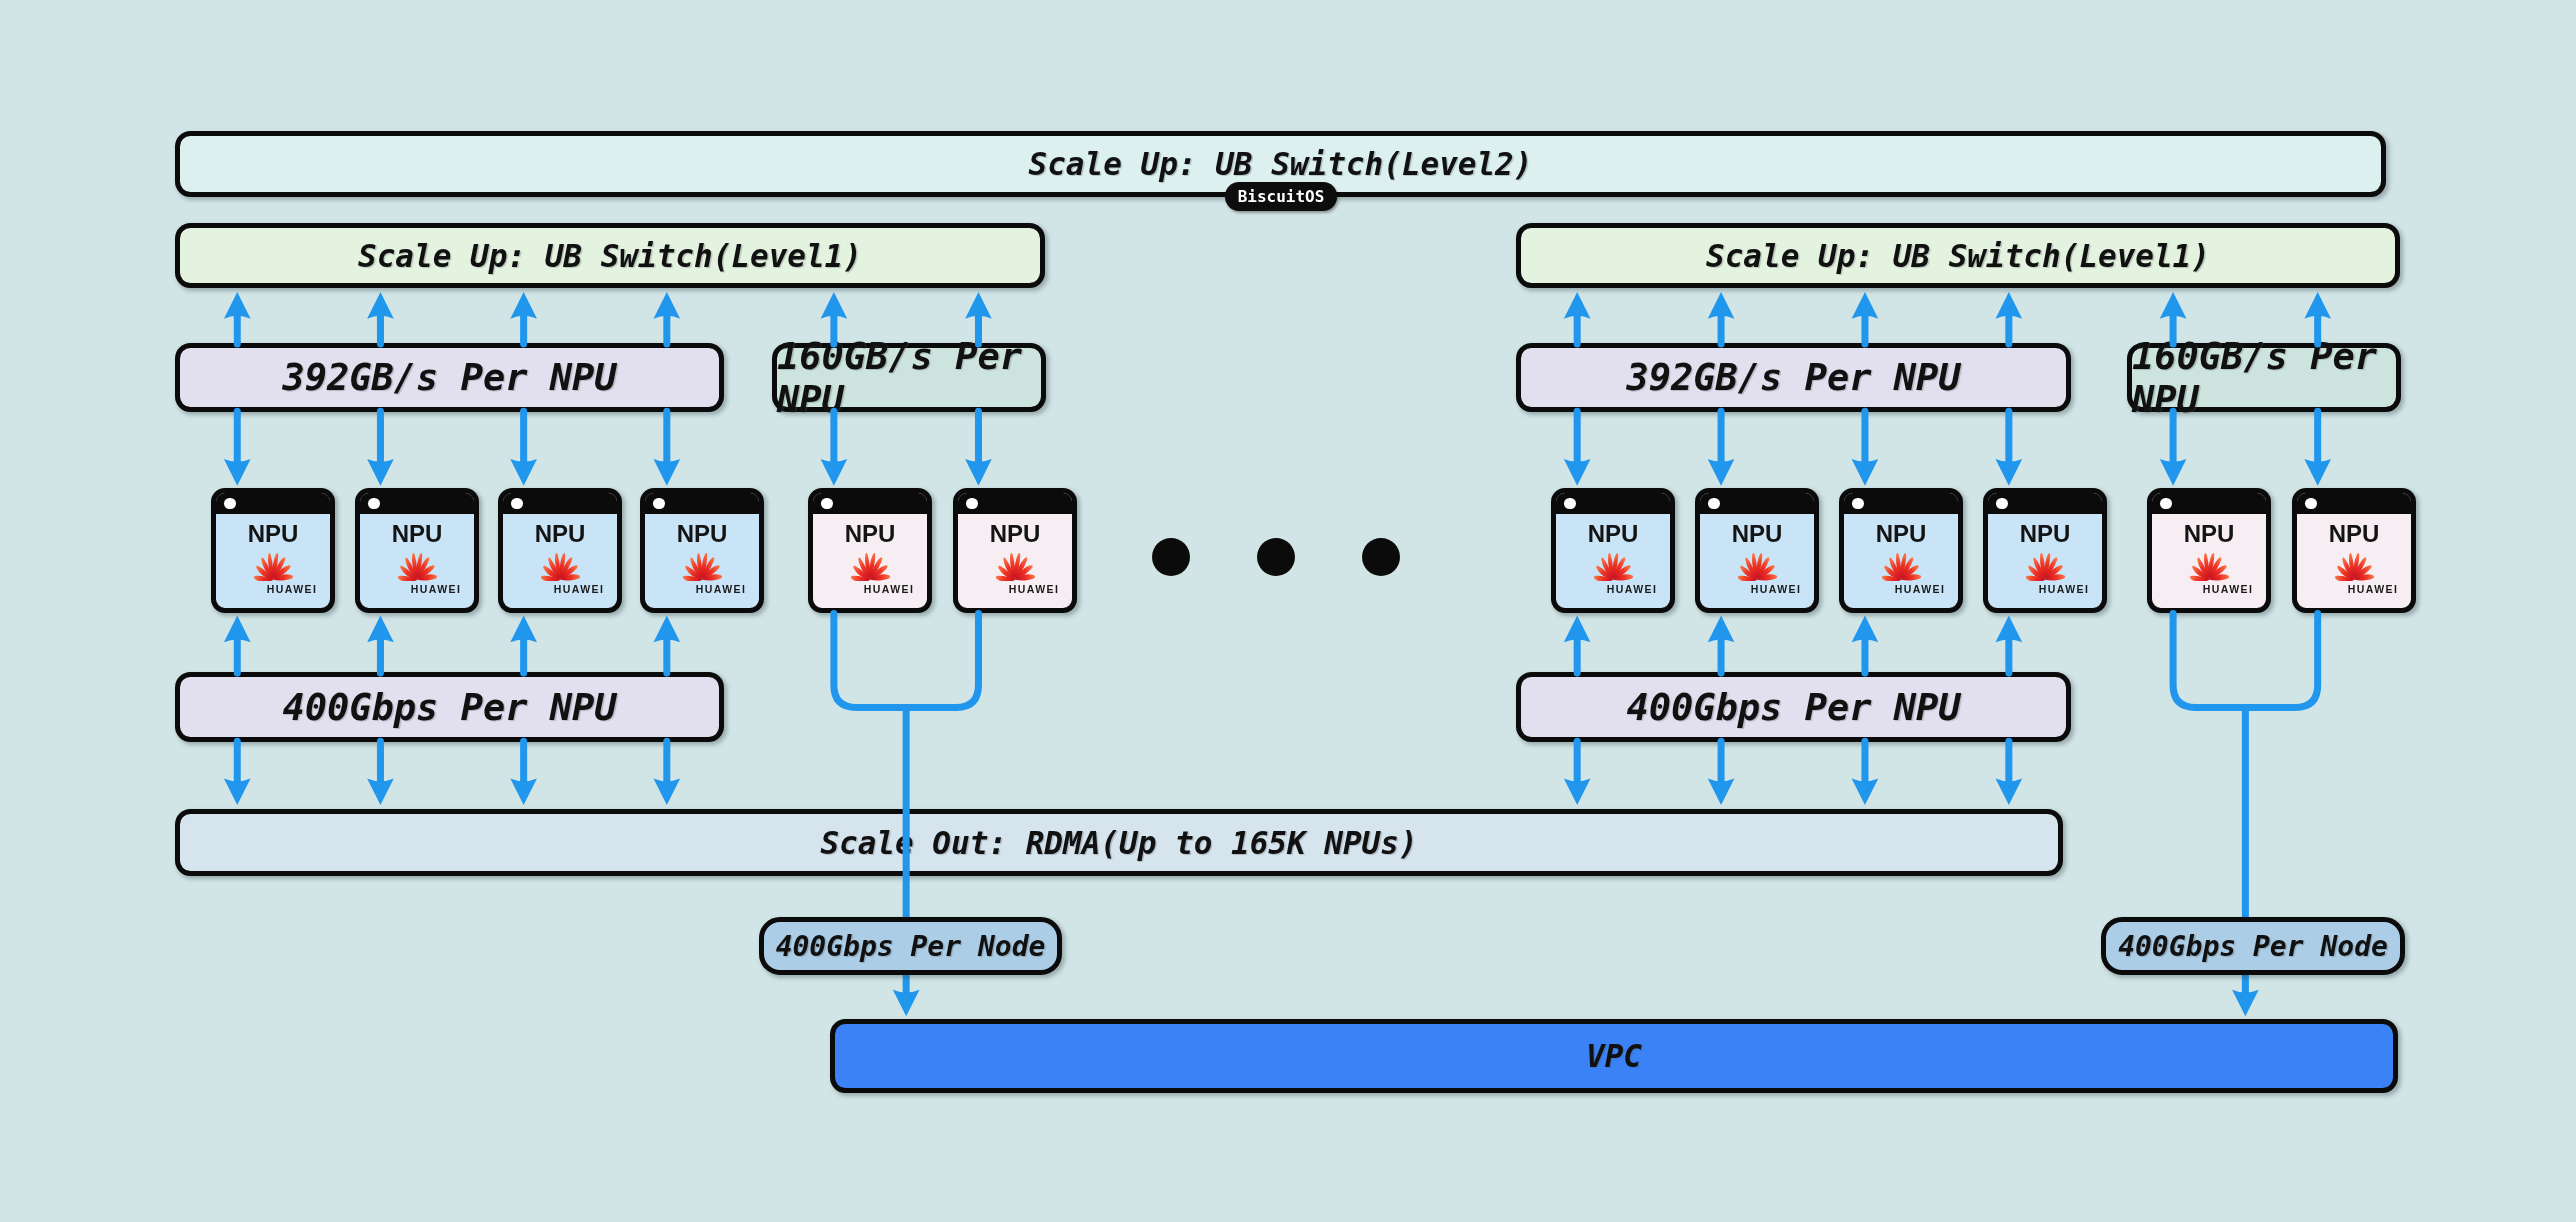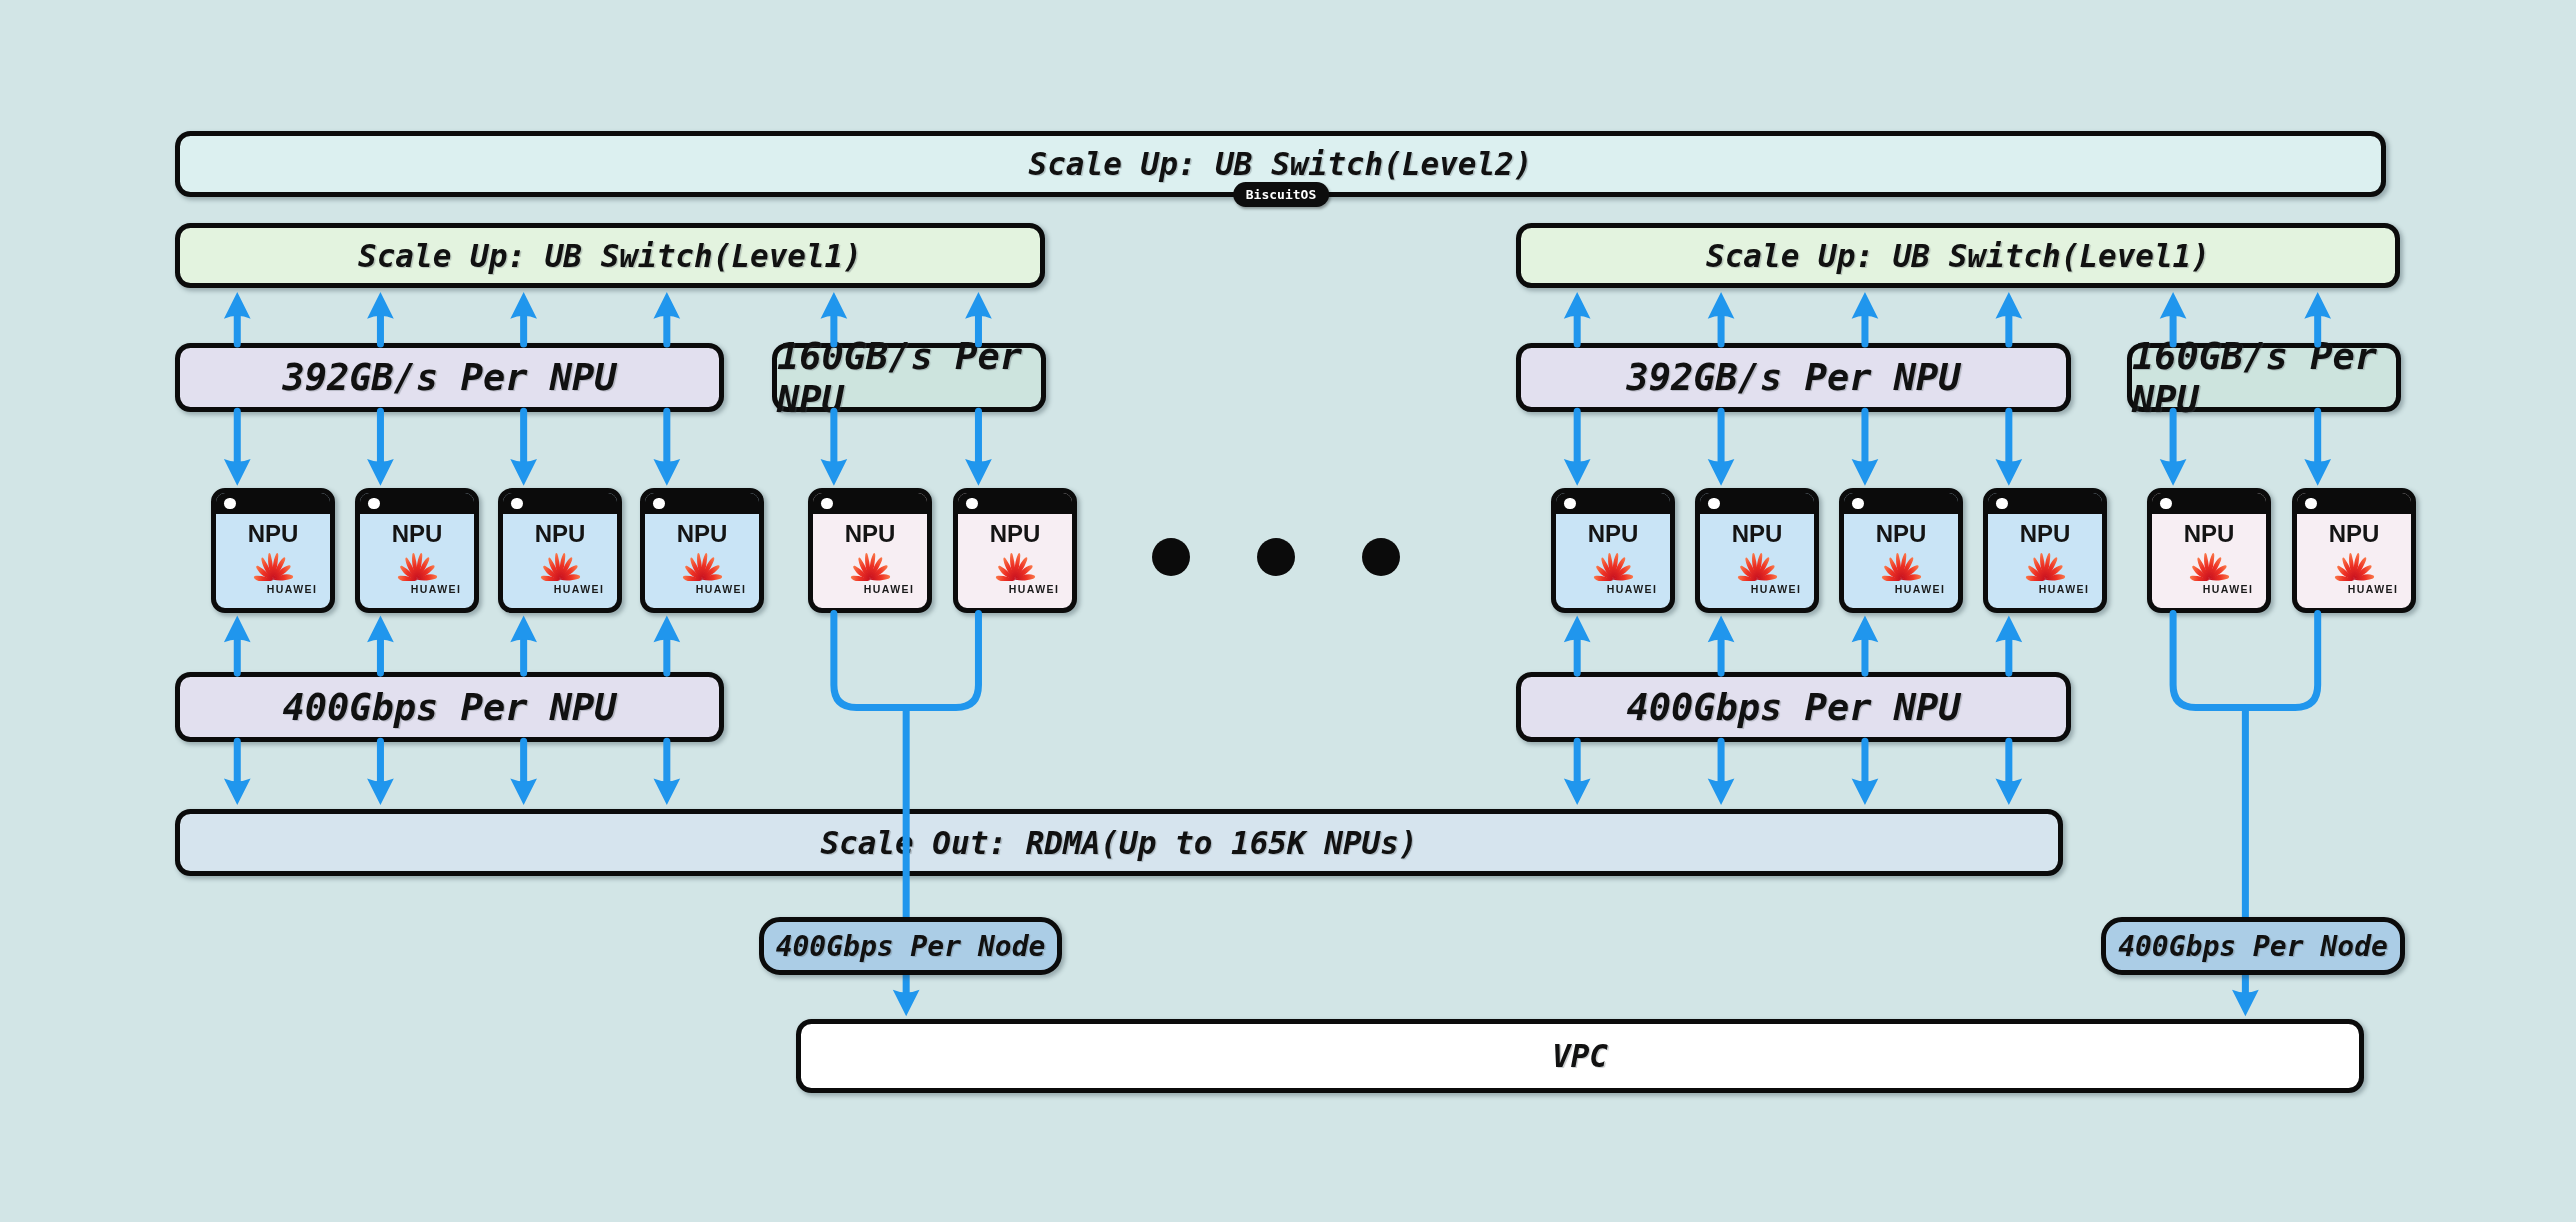--- a/index.html
+++ b/index.html
@@ -18,23 +18,23 @@
   .b392L{left:175px;top:343px;width:549px;height:69px;background:#e2e0ef;}
   .b392R{left:1516px;top:343px;width:555px;height:69px;background:#e2e0ef;}
   .b160L{left:772px;top:343px;width:274px;height:69px;background:#cde4de;}
   .b160R{left:2127px;top:343px;width:274px;height:69px;background:#cde4de;}
   .b400L{left:175px;top:672px;width:549px;height:70px;background:#e2e0ef;}
   .b400R{left:1516px;top:672px;width:555px;height:70px;background:#e2e0ef;}
   .sout{left:175px;top:809px;width:1888px;height:67px;background:#d6e4ee;}
   .nodeB{border-radius:21px;background:#abcde6;z-index:8;font-size:28px;}
   .nodeL{left:759px;top:917px;width:303px;height:58px;}
   .nodeR{left:2101px;top:917px;width:304px;height:58px;}
-  .vpc{left:796px;top:1019px;width:1568px;height:74px;background:#ffffff;}
+  .vpc{left:830px;top:1019px;width:1568px;height:74px;background:#3b82f6;}
   .osbadge{position:absolute;left:1281px;top:182px;transform:translateX(-50%);
-       background:#0d0d0d;color:#ffffff;font-weight:bold;font-size:13px;
+       background:#0d0d0d;color:#ffffff;font-weight:bold;font-size:16px;
        padding:4.9px 12.6px;border-radius:14px;z-index:6;box-shadow:1.4px 2.1px 2.8px rgba(0,0,0,.35);
        font-family:"DejaVu Sans Mono",monospace;white-space:nowrap;}
   .npu{position:absolute;top:488px;width:124px;height:125px;box-sizing:border-box;
        border:5.6px solid #0b0b0b;border-radius:14px;background:#c9e4f6;overflow:hidden;
        box-shadow:2.1px 2.8px 4.2px rgba(45,65,75,.35);z-index:2;
        display:flex;flex-direction:column;align-items:center;margin-left:36px;}
   .npu.pink{background:#f7eef3;}
   .npu .hd{align-self:stretch;height:21px;background:#0b0b0b;position:relative;flex:none;}
   .npu .dot{position:absolute;left:8.4px;top:4.9px;width:11.2px;height:11.2px;border-radius:50%;background:#ffffff;}
   .npu .ttl{font-family:"Liberation Sans","DejaVu Sans",sans-serif;font-weight:bold;font-size:24px;

